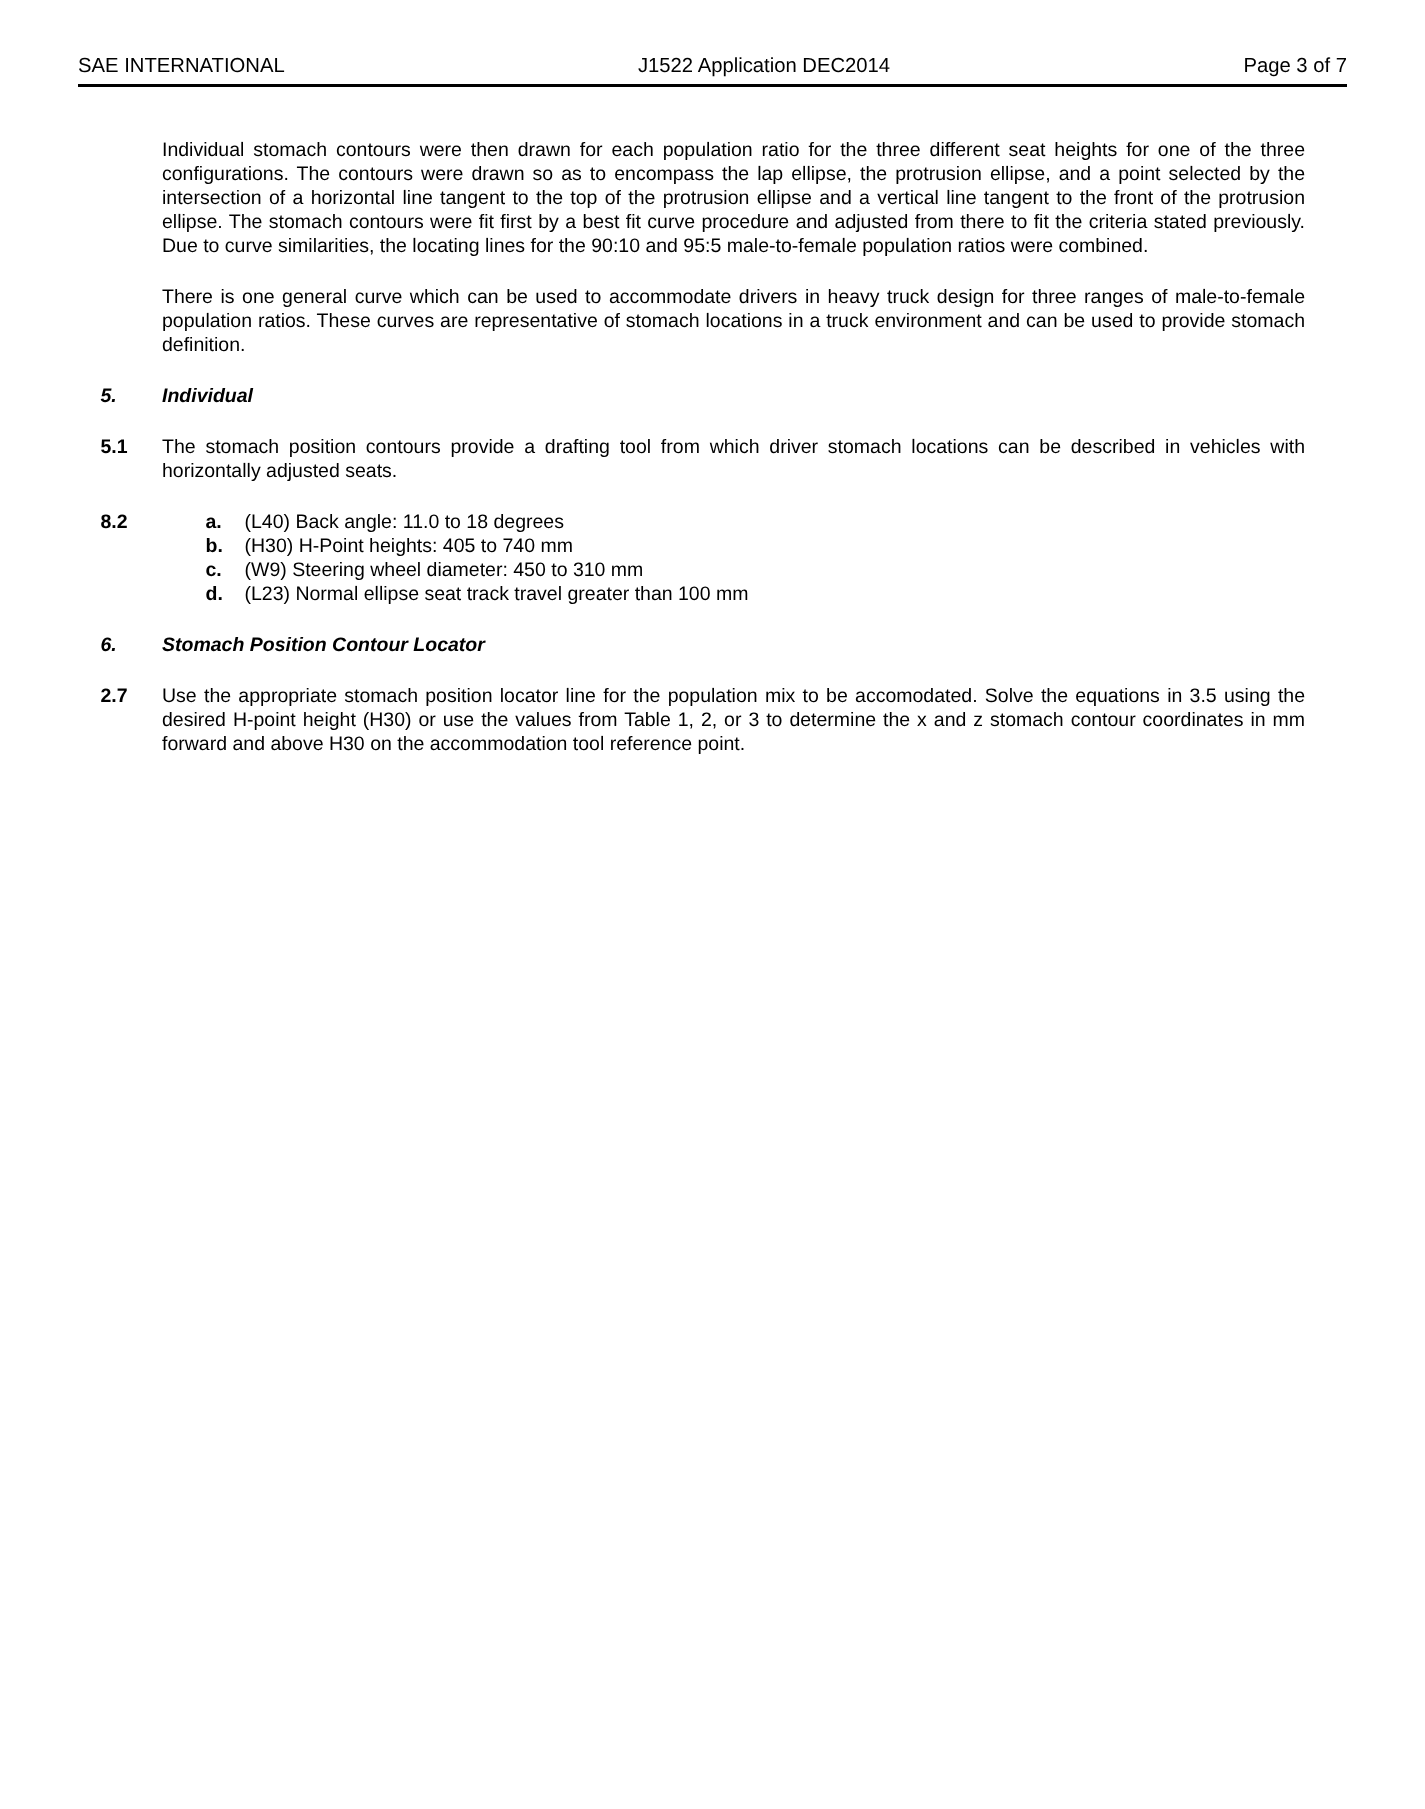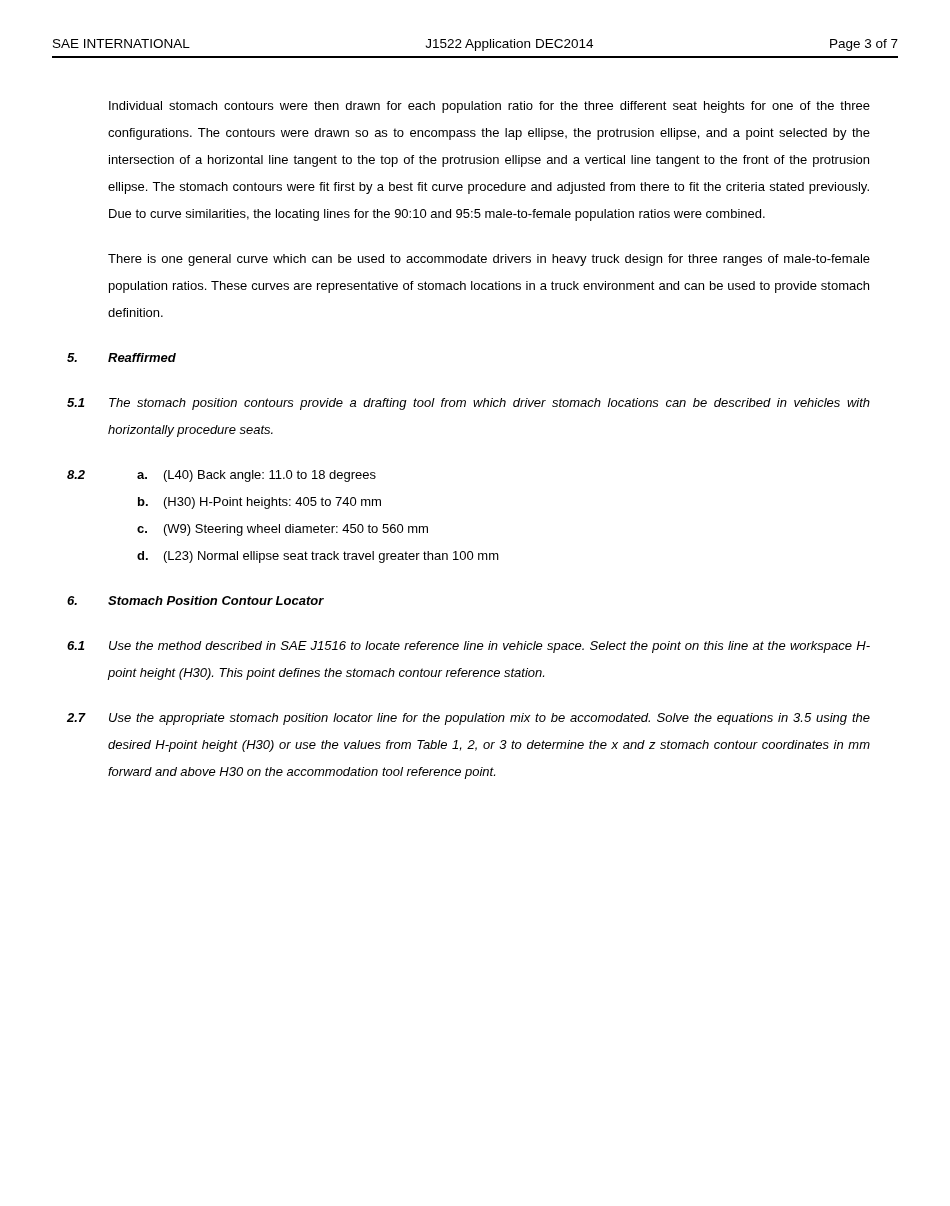--- a/index.html
+++ b/index.html
@@ -24,24 +24,24 @@
     align-items: baseline;
     font-size: 13.5px;
     padding-bottom: 5px;
     border-bottom: 2px solid #000000;
   }
   .content {
     position: absolute;
     top: 92px;
     left: 108px;
     width: 762px;
-    line-height: 27px;
+    line-height: 16px;
   }
   .para { text-align: justify; margin-bottom: 18px; }
-  .numbered { position: relative; text-align: justify; margin-bottom: 18px; font-style: italic; }
+  .numbered { position: relative; text-align: justify; margin-bottom: 18px; }
   .numbered .num {
     position: absolute;
     left: -41px;
     top: 0;
     font-weight: bold;
   }
   .section {
     position: relative;
     font-weight: bold;
     font-style: italic;
@@ -65,60 +65,56 @@
   </div>
 
   <div class="content">
 
     <p class="para">Individual stomach contours were then drawn for each population ratio for the three different seat heights for one of the three configurations.  The contours were drawn so as to encompass the lap ellipse, the protrusion ellipse, and a point selected by the intersection of a horizontal line tangent to the top of the protrusion ellipse and a vertical line tangent to the front of the protrusion ellipse.  The stomach contours were fit first by a best fit curve procedure and adjusted from there to fit the criteria stated previously.  Due to curve similarities, the locating lines for the 90:10 and 95:5 male-to-female population ratios were combined.</p>
 
     <p class="para">There is one general curve which can be used to accommodate drivers in heavy truck design for three ranges of male-to-female population ratios.  These curves are representative of stomach locations in a truck environment and can be used to provide stomach definition.</p>
 
     <div class="section">
       <span class="num">5.</span>
-      <span class="title">Reaffirmed</span>
+      <span class="title">Individual</span>
     </div>
 
     <div class="numbered">
       <span class="num">5.1</span>
-      <span class="text">The stomach position contours provide a drafting tool from which driver stomach locations can be described in vehicles with horizontally procedure seats.</span>
+      <span class="text">The stomach position contours provide a drafting tool from which driver stomach locations can be described in vehicles with horizontally adjusted seats.</span>
     </div>
 
     <div class="numbered">
       <span class="num">8.2</span>
     </div>
 
     <div class="list">
       <div class="list-item">
         <span class="label">a.</span>
         <span class="ltext">(L40) Back angle: 11.0 to 18 degrees</span>
       </div>
       <div class="list-item">
         <span class="label">b.</span>
         <span class="ltext">(H30) H-Point heights: 405 to 740 mm</span>
       </div>
       <div class="list-item">
         <span class="label">c.</span>
-        <span class="ltext">(W9) Steering wheel diameter: 450 to 560 mm</span>
+        <span class="ltext">(W9) Steering wheel diameter: 450 to 310 mm</span>
       </div>
       <div class="list-item">
         <span class="label">d.</span>
         <span class="ltext">(L23) Normal ellipse seat track travel greater than 100 mm</span>
       </div>
     </div>
 
     <div class="section">
       <span class="num">6.</span>
       <span class="title">Stomach Position Contour Locator</span>
     </div>
 
-    <div class="numbered">
-      <span class="num">6.1</span>
-      <span class="text">Use the method described in SAE J1516 to locate reference line in vehicle space.  Select the point on this line at the workspace H-point height (H30).  This point defines the stomach contour reference station.</span>
-    </div>
 
     <div class="numbered">
       <span class="num">2.7</span>
       <span class="text">Use the appropriate stomach position locator line for the population mix to be accomodated.  Solve the equations in 3.5 using the desired H-point height (H30) or use the values from Table 1, 2, or 3 to determine the x and z stomach contour coordinates in mm forward and above H30 on the accommodation tool reference point.</span>
     </div>
 
   </div>
 </div>
 
 </body></html>

